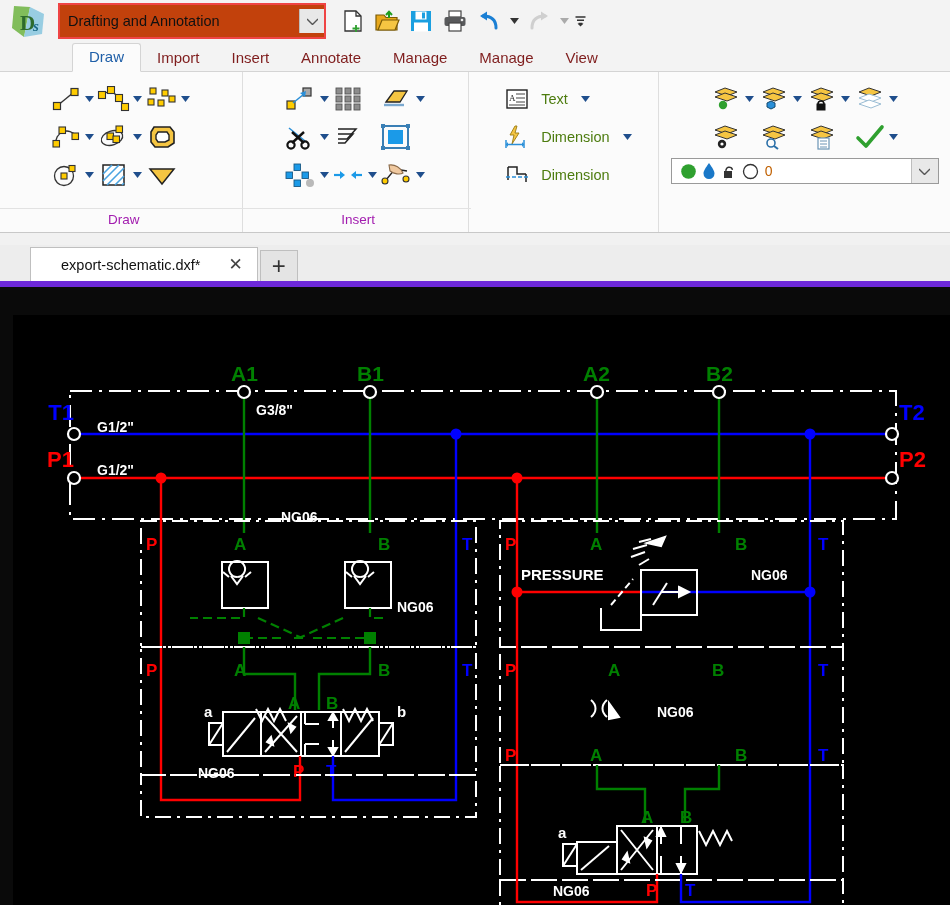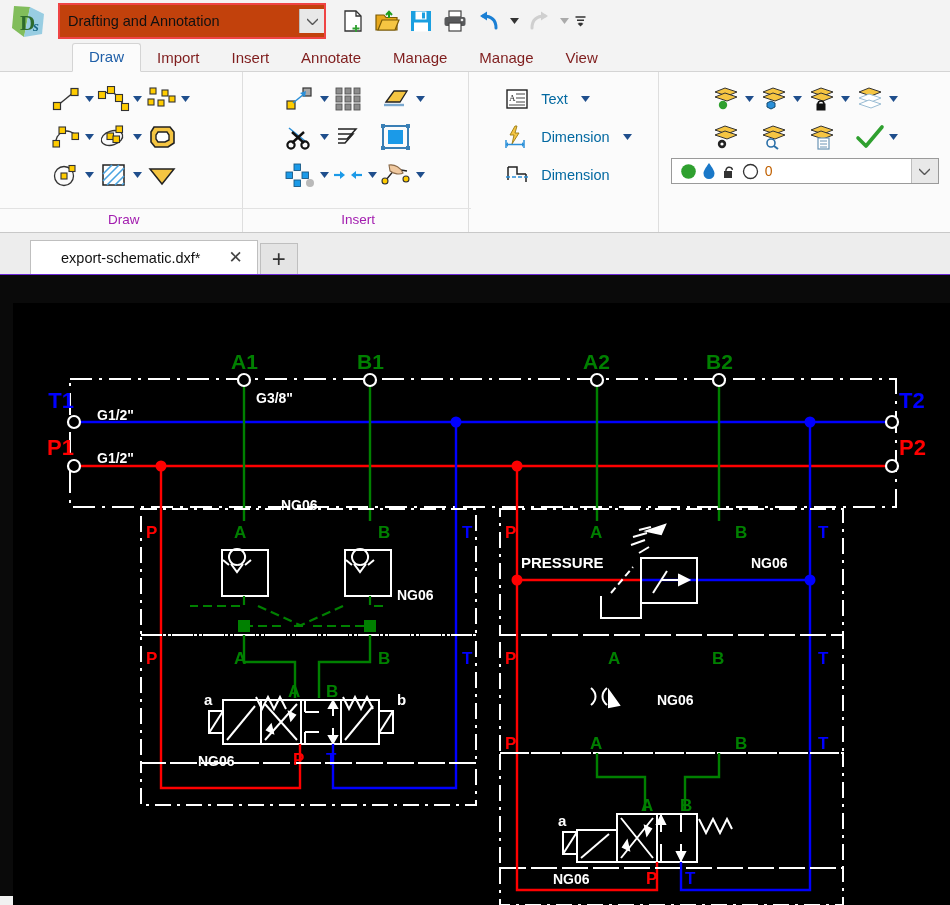--- a/index.html
+++ b/index.html
@@ -37,31 +37,31 @@
          border-right:1px solid #dedede;padding-top:4px;}
   .panel:last-child{border-right:none;}
   .panel-body{flex:1;display:flex;flex-direction:column;justify-content:flex-start;padding:4px 6px 0 6px;}
   .panel-title{font-size:13.5px;color:#a21caf;padding-bottom:5px;text-align:center;
       border-top:1px solid #e2e2e2;width:100%;padding-top:3px;padding-left:6px;}
   .prow{display:flex;align-items:center;height:38px;}
   .ibtn{width:34px;height:34px;display:flex;align-items:center;justify-content:center;}
   .icaret{width:14px;height:34px;display:flex;align-items:center;justify-content:center;}
   .icaret.blank{width:14px;}
   .textrow{display:flex;align-items:center;height:38px;gap:3px;}
-  .textrow .lbl{font-size:14.5px;color:#0369a1;padding-left:4px;}
+  .textrow .lbl{font-size:14.5px;color:#4d7c0f;padding-left:4px;}
   .layerbox{width:268px;height:26px;background:#fff;border:1px solid #9a9a9a;display:flex;align-items:center;
       box-sizing:border-box;margin-top:2px;}
   .layerbox .lname{font-size:14px;color:#111;padding-left:4px;}
   .layerbox .larrow{width:26px;height:24px;background:#e8e8e8;border-left:1px solid #bdbdbd;
       display:flex;align-items:center;justify-content:center;margin-left:auto;}
   .licons{display:flex;align-items:center;gap:5px;padding-left:8px;}
 
   
   .doctabs{position:relative;height:42px;background:#ededed;display:flex;align-items:flex-end;
-           border-bottom:1px solid #6d28d9;padding-left:30px;box-sizing:border-box;}
+           border-bottom:6px solid #6d28d9;padding-left:30px;box-sizing:border-box;margin-top:12px;}
   .doctab{height:34px;background:#fff;border:1px solid #bfbfbf;border-bottom:none;display:flex;align-items:center;
      padding:0 8px 0 30px;box-sizing:border-box;gap:22px;}
   .doctab .dname{font-size:14.5px;color:#111;white-space:nowrap;}
   .doctab .dclose{font-size:17px;color:#444;line-height:1;padding:0 6px;}
   .newtab{width:36px;height:30px;background:#e4e4e4;border:1px solid #bfbfbf;border-bottom:none;
      display:flex;align-items:center;justify-content:center;font-size:24px;color:#333;line-height:1;
      margin-left:2px;}
 
   
   .canvas-wrap{position:relative;width:950px;height:621px;background:#0a0a0a;}

